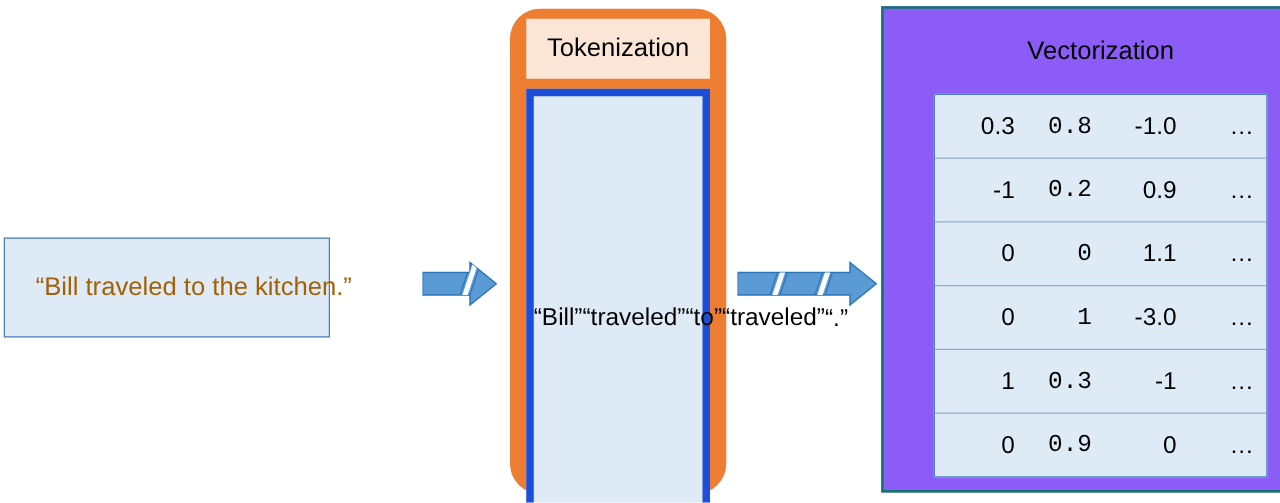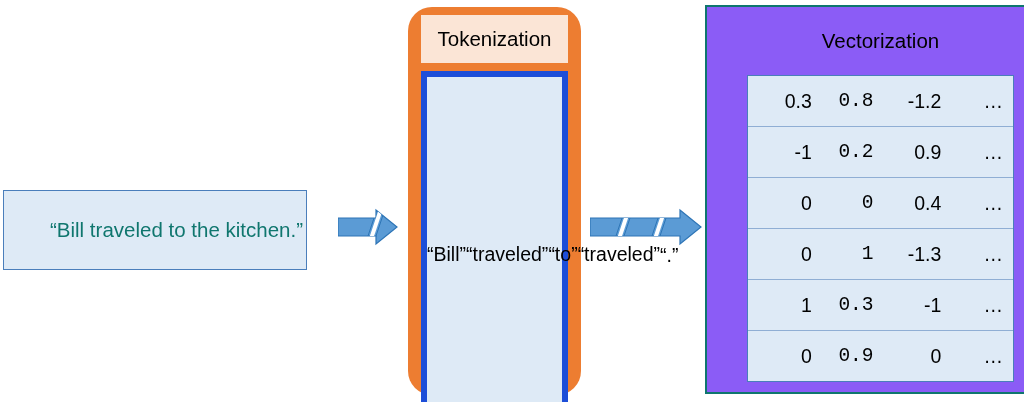--- a/index.html
+++ b/index.html
@@ -20,27 +20,27 @@
     background: #deeaf6;
     border: 1px solid #4a7ebb;
     box-sizing: border-box;
   }
 
   
   #input-sentence {
     position: absolute;
     left: 3px;
     top: 190px;
-    width: 304px;
+    width: 261px;
     height: 80px;
     display: flex;
     align-items: center;
     justify-content: center;
     font-size: 20.5px;
-    color: #0f766e;
+    color: #a16207;
     white-space: nowrap;
     padding-left: 43px;
   }
 
   
   .arrow-wrap {
     position: absolute;
     display: block;
   }
   #arrow-one {
@@ -205,39 +205,39 @@
     <div class="token-cell">“.”</div>
   </div>
 </div>
 
 <div id="vectorization-panel">
   <div id="vectorization-title">Vectorization</div>
   <div id="vector-table">
     <div class="vector-row">
       <span class="vector-cell c0">0.3</span>
       <span class="vector-cell c1">0.8</span>
-      <span class="vector-cell c2">-1.2</span>
+      <span class="vector-cell c2">-1.0</span>
       <span class="vector-cell c3">…</span>
     </div>
     <div class="vector-row">
       <span class="vector-cell c0">-1</span>
       <span class="vector-cell c1">0.2</span>
       <span class="vector-cell c2">0.9</span>
       <span class="vector-cell c3">…</span>
     </div>
     <div class="vector-row">
       <span class="vector-cell c0">0</span>
       <span class="vector-cell c1">0</span>
-      <span class="vector-cell c2">0.4</span>
+      <span class="vector-cell c2">1.1</span>
       <span class="vector-cell c3">…</span>
     </div>
     <div class="vector-row">
       <span class="vector-cell c0">0</span>
       <span class="vector-cell c1">1</span>
-      <span class="vector-cell c2">-1.3</span>
+      <span class="vector-cell c2">-3.0</span>
       <span class="vector-cell c3">…</span>
     </div>
     <div class="vector-row">
       <span class="vector-cell c0">1</span>
       <span class="vector-cell c1">0.3</span>
       <span class="vector-cell c2">-1</span>
       <span class="vector-cell c3">…</span>
     </div>
     <div class="vector-row">
       <span class="vector-cell c0">0</span>

